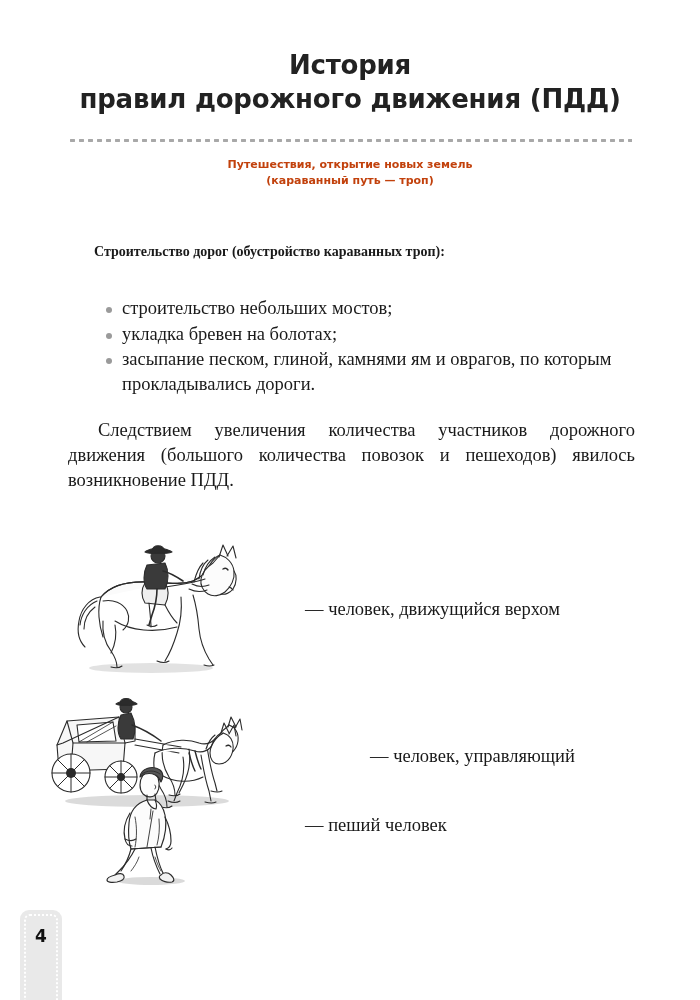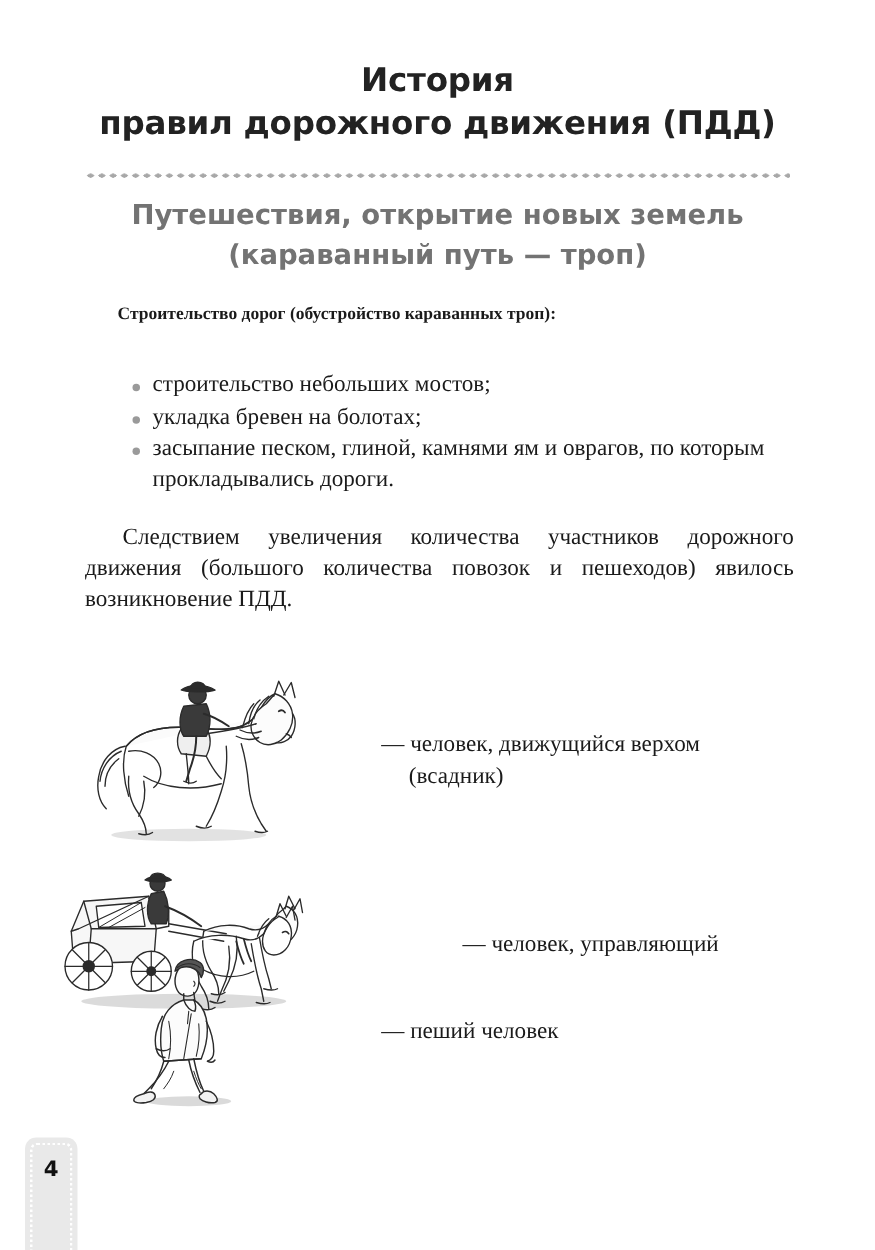--- a/index.html
+++ b/index.html
@@ -44,23 +44,23 @@
     background-repeat: repeat-x;
     background-position: 0 0;
   }
 
   
   .subtitle {
     margin-top: 40px;
     text-align: center;
     font-family: "DejaVu Sans", "Liberation Sans", sans-serif;
     font-weight: bold;
-    font-size: 22px;
+    font-size: 11px;
     line-height: 1.46;
-    color: #737373;
+    color: #c2410c;
   }
 
   
   .col {
     position: absolute;
     left: 68px;
     width: 567px;
   }
 
   .lead {
@@ -255,21 +255,20 @@
           <path d="M94 90 q6 3 10 0"></path>
 
           <circle cx="105" cy="21" r="7" fill="#3a3a3a" stroke="#2b2b2b"></circle>
           <path d="M92 17 C98 12 112 12 119 17 C114 19 96 19 92 17 Z" fill="#2b2b2b" stroke="#2b2b2b"></path>
           <path d="M99 16 C100 9 110 9 112 16" fill="#2b2b2b" stroke="#2b2b2b"></path>
         </g>
       </svg>
     </div>
     <div class="fig-caption">
       <span class="cap-line">— человек, движущийся верхом</span>
-      <span class="cap-line indent">(всадник)</span>
     </div>
   </div>
 
   <div class="fig-row" id="row-carriage">
     <div class="fig-art">
       <svg width="215" height="118" viewBox="0 0 215 118" aria-hidden="true">
         <g fill="none" stroke="#2b2b2b" stroke-width="1.1" stroke-linecap="round" stroke-linejoin="round">
 
           <ellipse cx="104" cy="104" rx="82" ry="6" fill="#d2d2d2" stroke="none" opacity="0.8"></ellipse>
 

